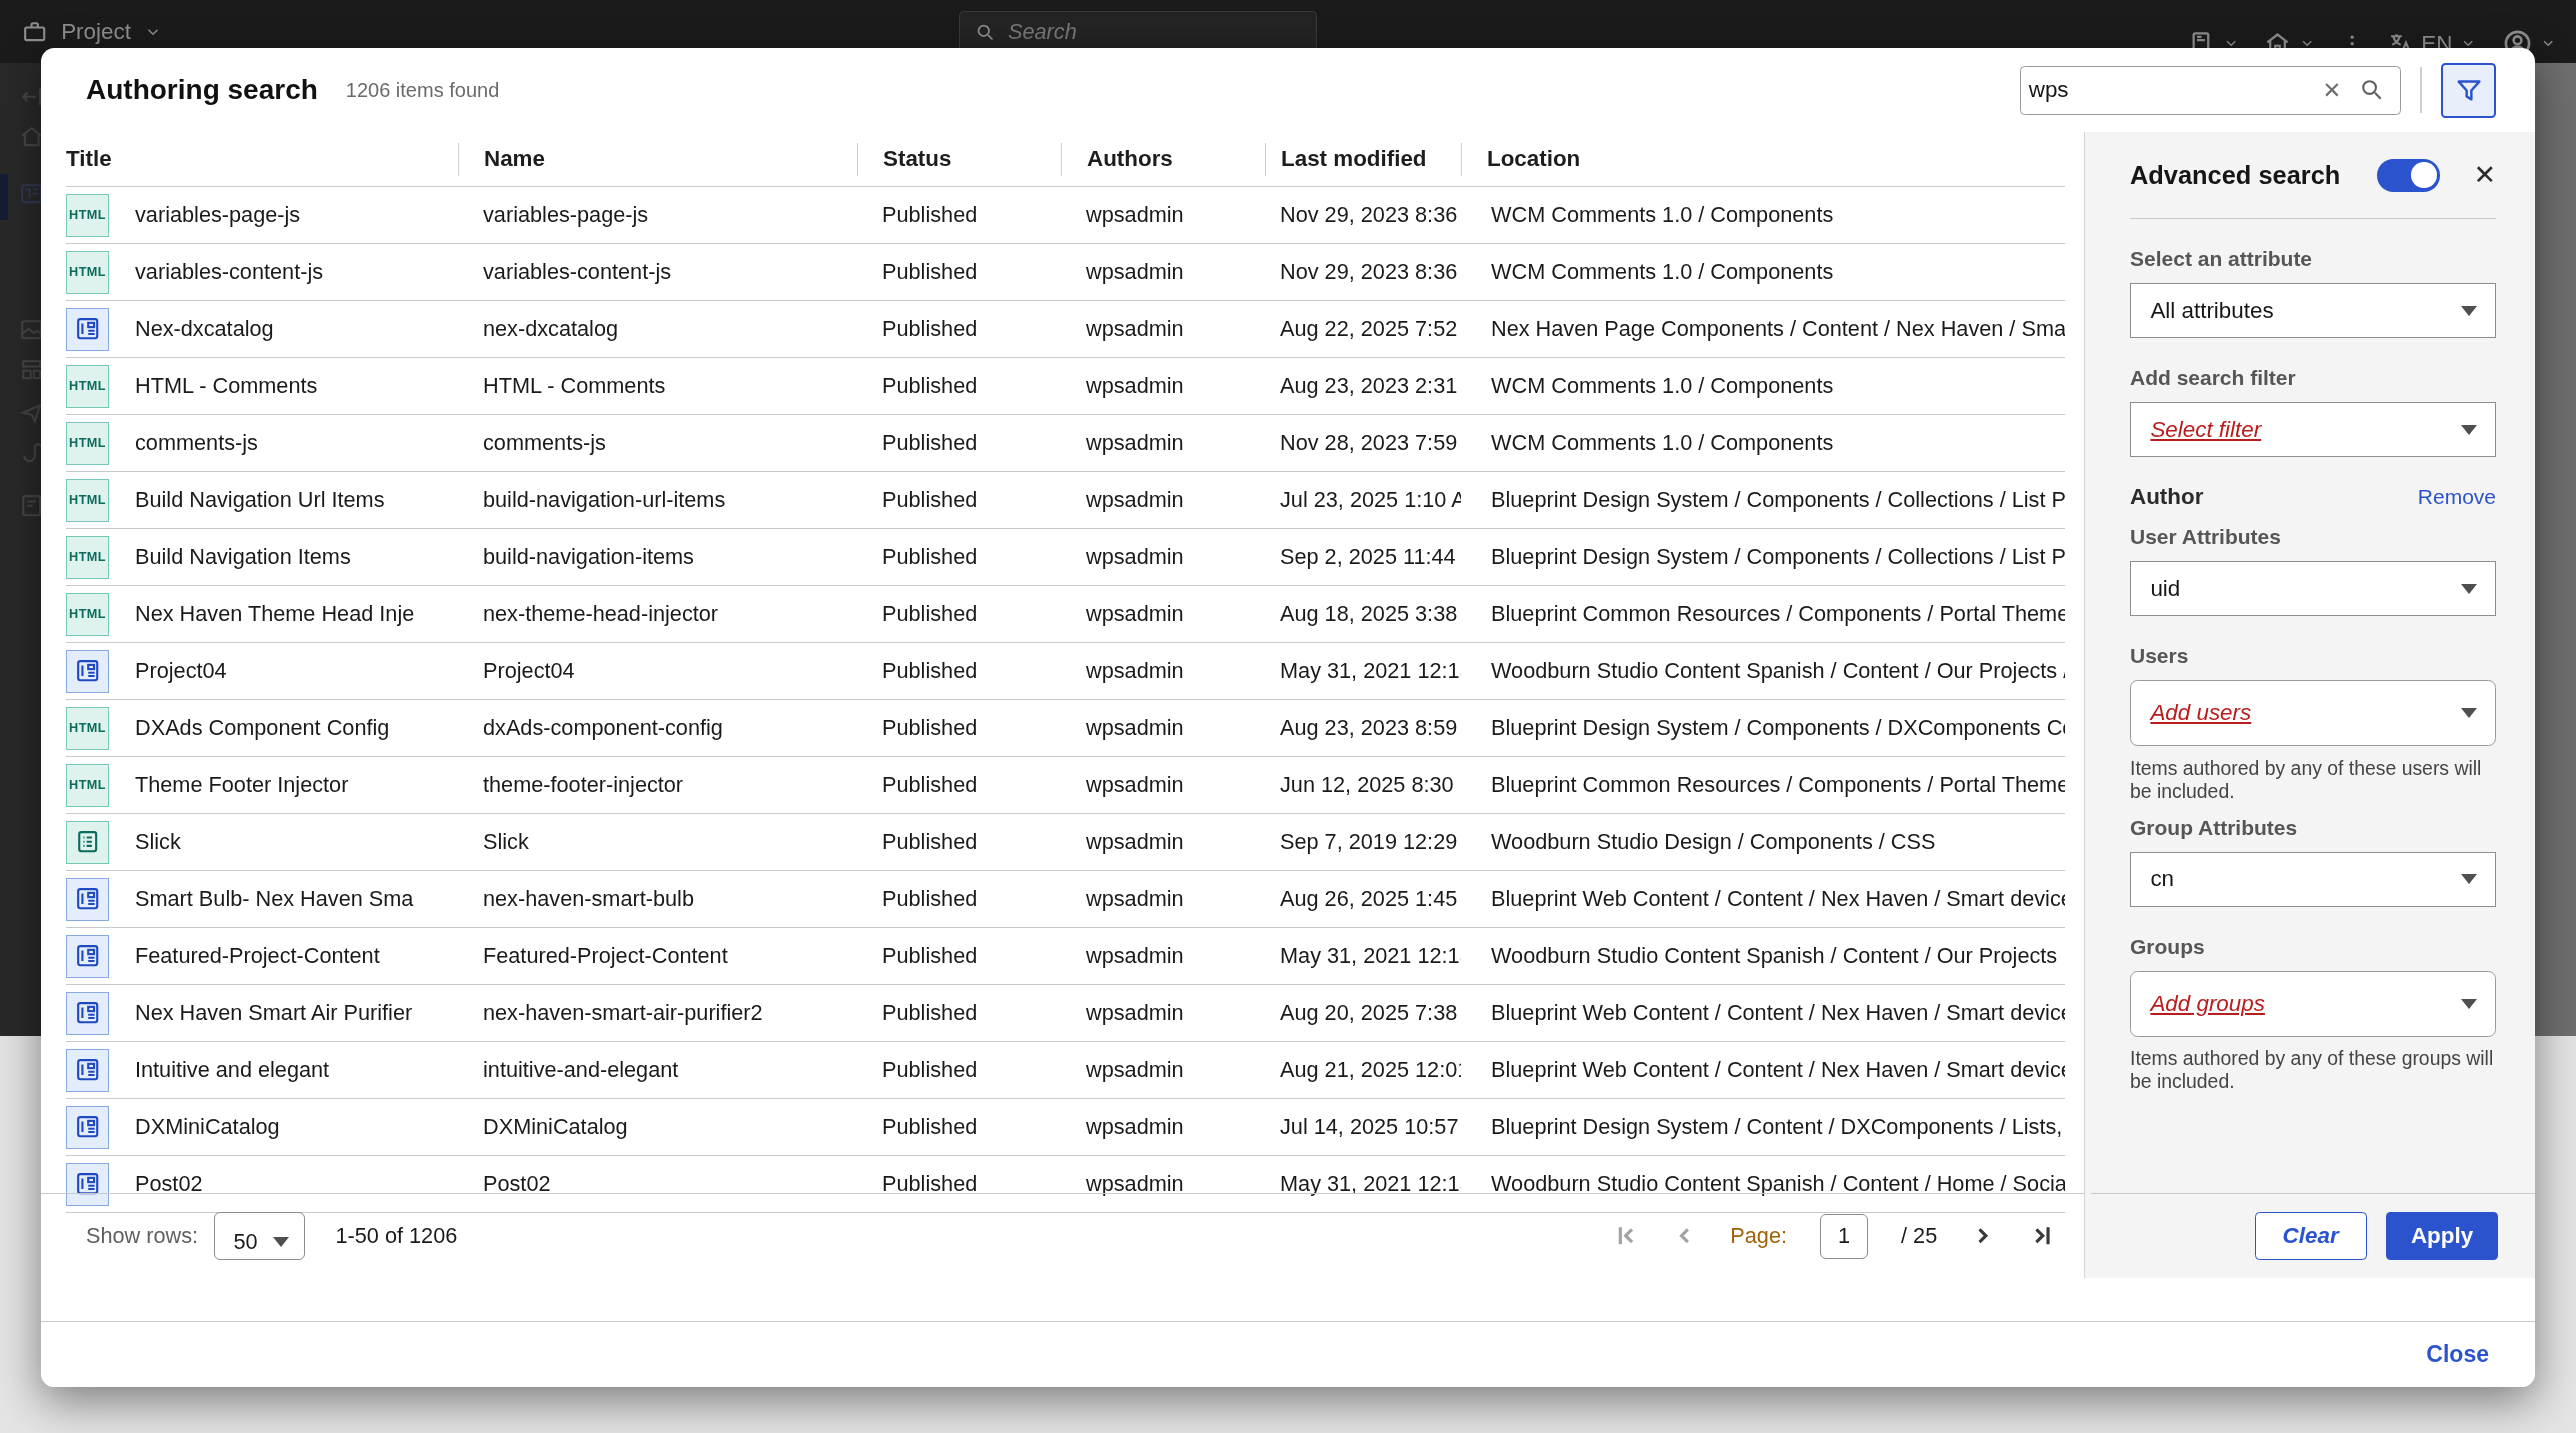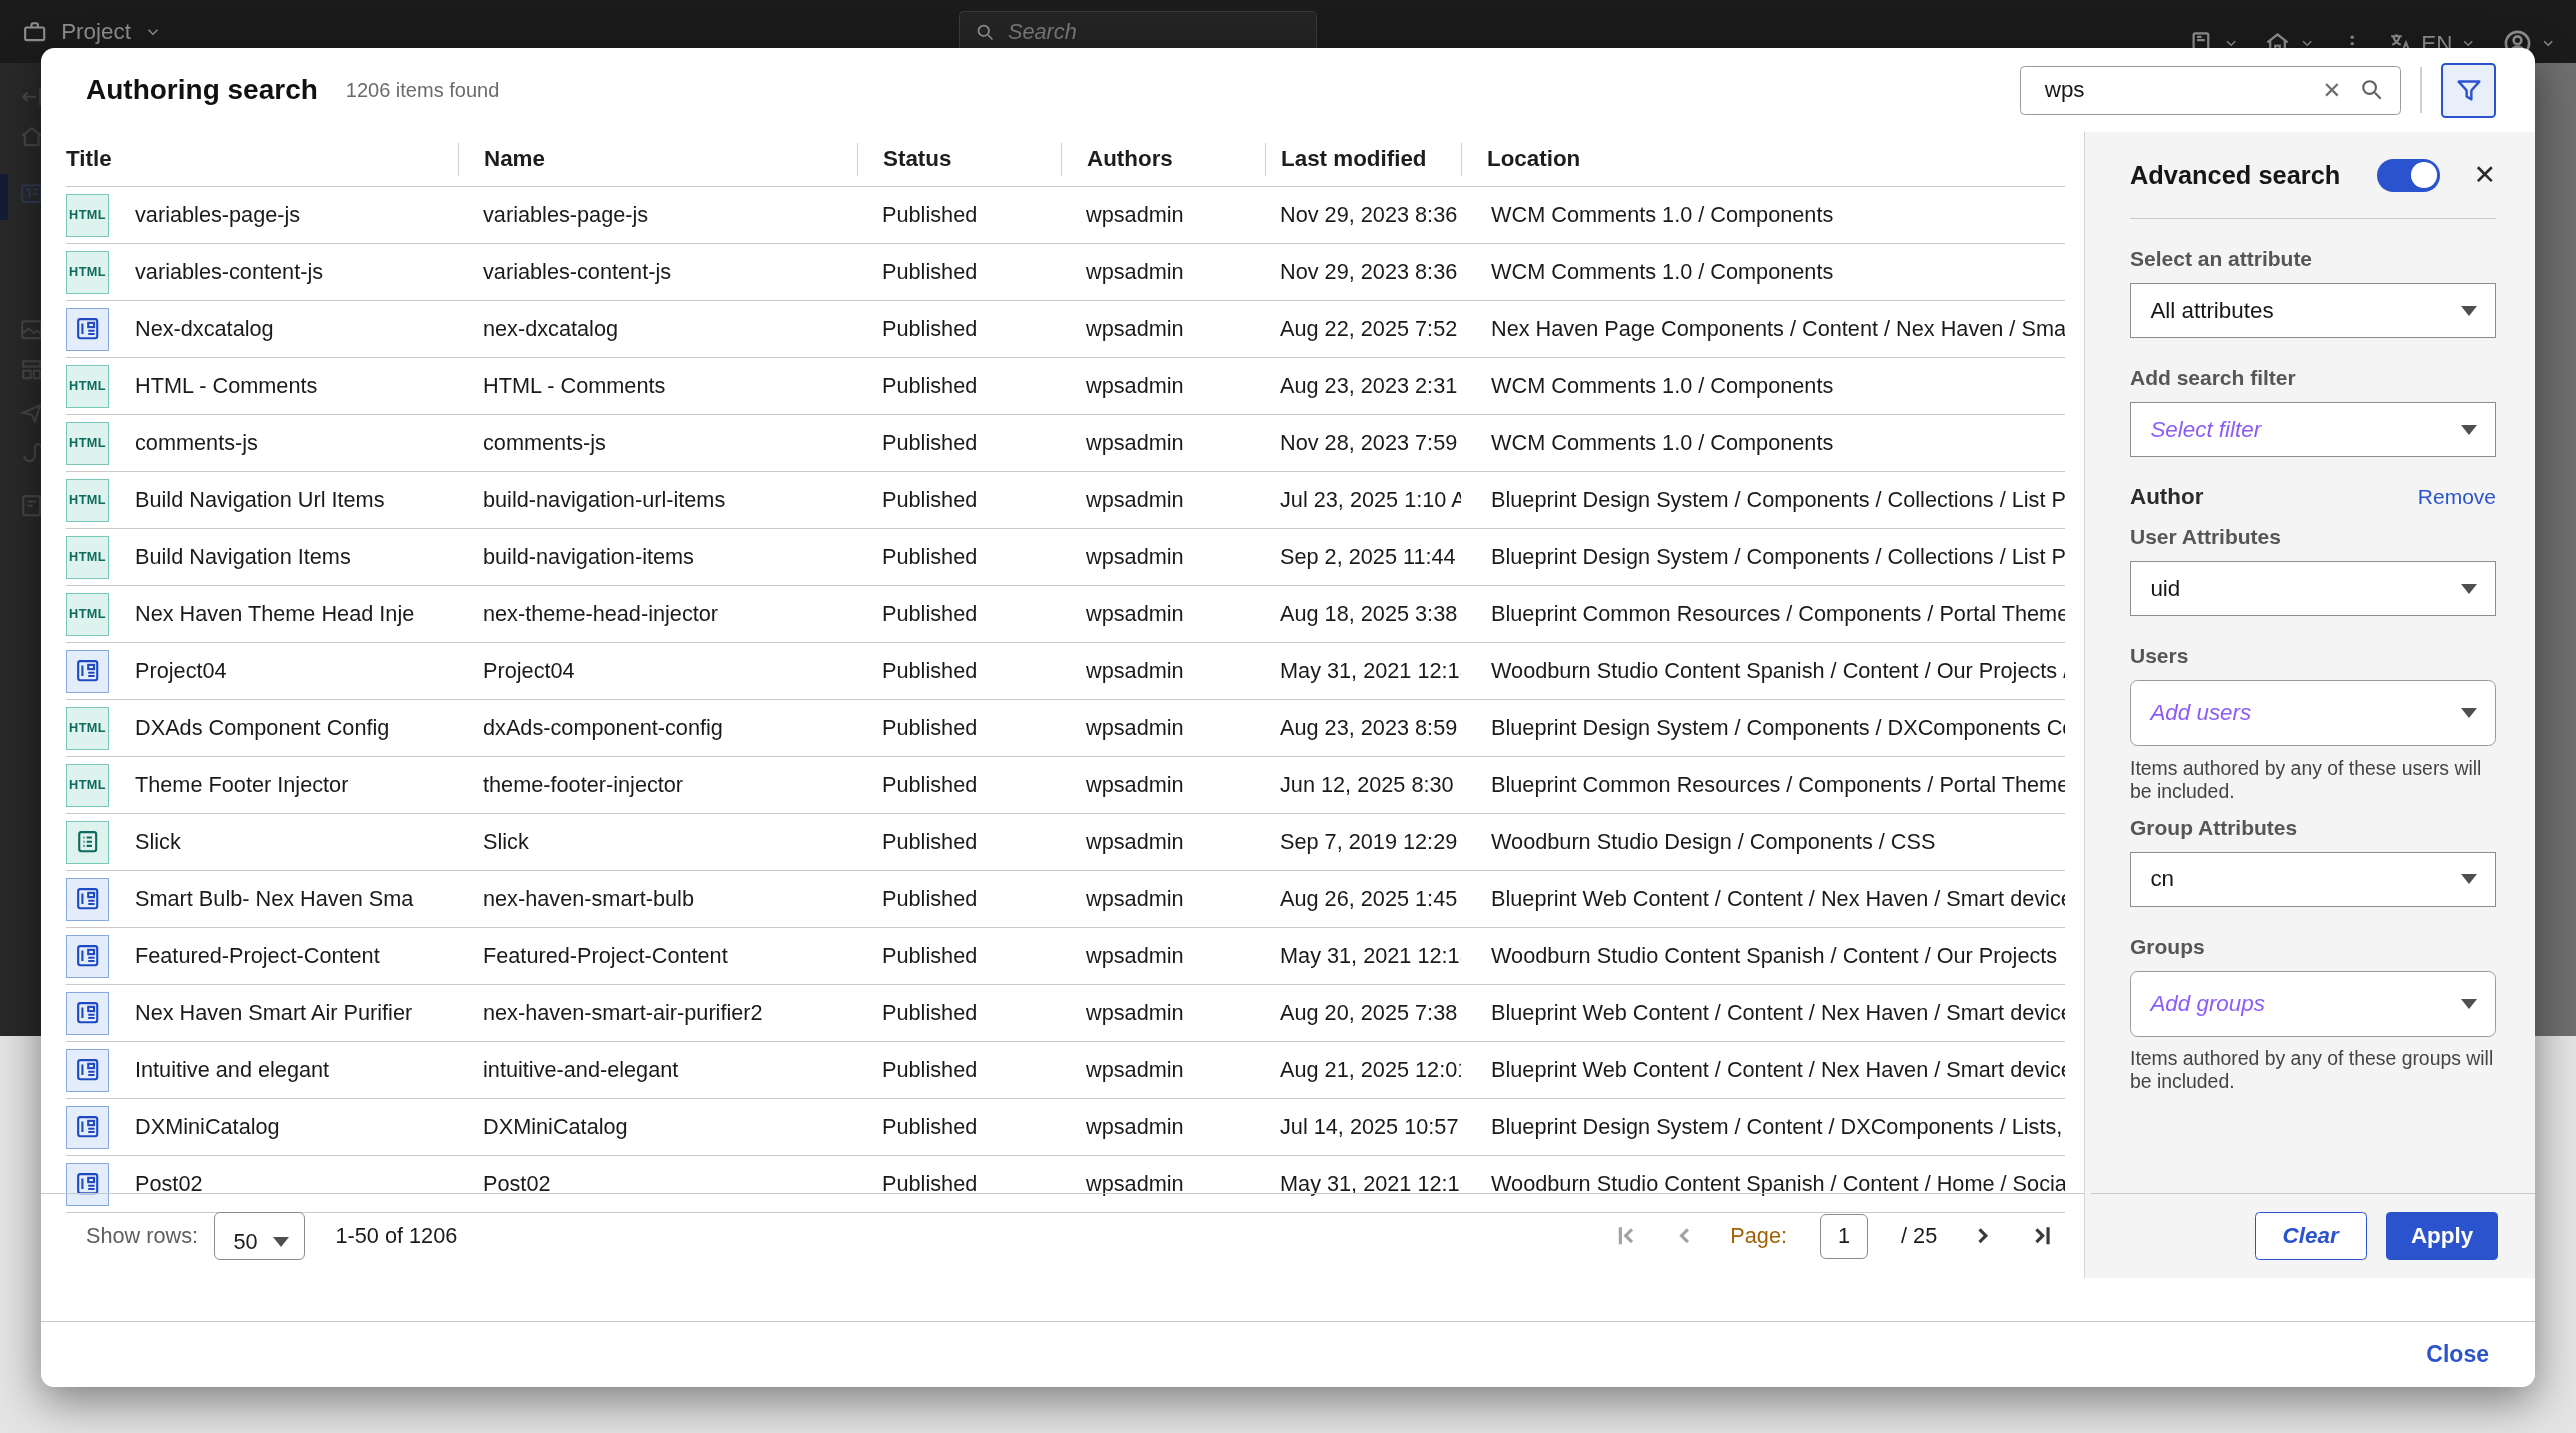--- a/index.html
+++ b/index.html
@@ -31,21 +31,21 @@
   
   .modal { position:absolute; left:41px; top:48px; width:2494px; height:1339px; background:#fff;
     border-radius:13.4px; z-index:3; display:flex; flex-direction:column; overflow:hidden;
     box-shadow:0 13.4px 45px rgba(0,0,0,0.45); color:#191919; }
 
   .m-header { height:84px; flex:0 0 84px; display:flex; align-items:center; }
   .m-title { font-size:28px; font-weight:bold; margin-left:45px; color:#111; }
   .m-count { font-size:20px; color:#6a6a6a; margin-left:28px; }
   .m-spacer { flex:1; }
   .m-search { width:381px; height:49px; border:1.5px solid #9a9a9a; border-radius:4.5px;
-    display:flex; align-items:center; padding:0 15px 0 24px; }
+    display:flex; align-items:center; padding:0 15px 0 8px; }
   .m-search .val { font-size:22.4px; color:#161616; flex:1; }
   .m-search .clear { font-size:22.4px; color:#6f6f6f; margin-right:18px; }
   .m-hdiv { width:1.5px; height:46px; background:#cfcfcf; margin:0 19.4px; }
   .filter-btn { width:55px; height:55px; border:2.2px solid #2a53cd; background:#e9eefb;
     border-radius:4.5px; display:flex; align-items:center; justify-content:center; margin-right:39px; }
 
   .m-body { flex:1; display:flex; min-height:0; }
 
   
   .t-col { flex:1; display:flex; flex-direction:column; min-width:0; }
@@ -86,21 +86,21 @@
   .p-content { flex:1; padding:0 39px; overflow:hidden; }
   .p-headrow { height:87px; display:flex; align-items:center; border-bottom:1.5px solid #c9c9c9; }
   .p-title { font-size:25.4px; font-weight:bold; color:#161616; }
   .toggle { margin-left:auto; width:63px; height:33px; border-radius:16.4px; background:#2a53cd; position:relative; }
   .toggle .knob { position:absolute; right:3.7px; top:3.7px; width:25.4px; height:25.4px; border-radius:50%; background:#fff; }
   .p-close { margin-left:33px; font-size:27px; color:#2b2b2b; line-height:1; }
   .p-label { font-size:21px; font-weight:bold; color:#565656; margin-top:28px; margin-bottom:12px; }
   .p-select { height:55px; background:#fff; border:1.5px solid #8d8d8d; display:flex; align-items:center;
     justify-content:space-between; padding:0 18px 0 19.4px; font-size:22.4px; color:#161616; }
   .p-select.round { border-radius:7.5px; height:66px; border-color:#9a9a9a; }
-  .ph-italic { font-style:italic; color:#8b5cf6; }
+  .ph-italic { font-style:italic; color:#b91c1c;text-decoration:underline; }
   .caret { width:0; height:0; border-left:8.2px solid transparent; border-right:8.2px solid transparent;
     border-top:10.5px solid #4f4f4f; }
   .author-row { display:flex; align-items:center; margin-top:27px; }
   .author-label { font-size:22.4px; font-weight:bold; color:#2b2b2b; }
   .remove-link { margin-left:auto; font-size:21px; color:#2a53cd; }
   .p-help { font-size:19.4px; color:#444; margin-top:10.5px; }
   .p-footer { flex:0 0 85px; border-top:1.5px solid #c9c9c9; display:flex; align-items:center;
     justify-content:flex-end; gap:19.4px; padding-right:37px; background:#f4f4f4; }
   .btn { height:48px; min-width:112px; border-radius:4.5px; font-size:22.4px; font-weight:bold;
     display:flex; align-items:center; justify-content:center; padding:0 22.4px; }

